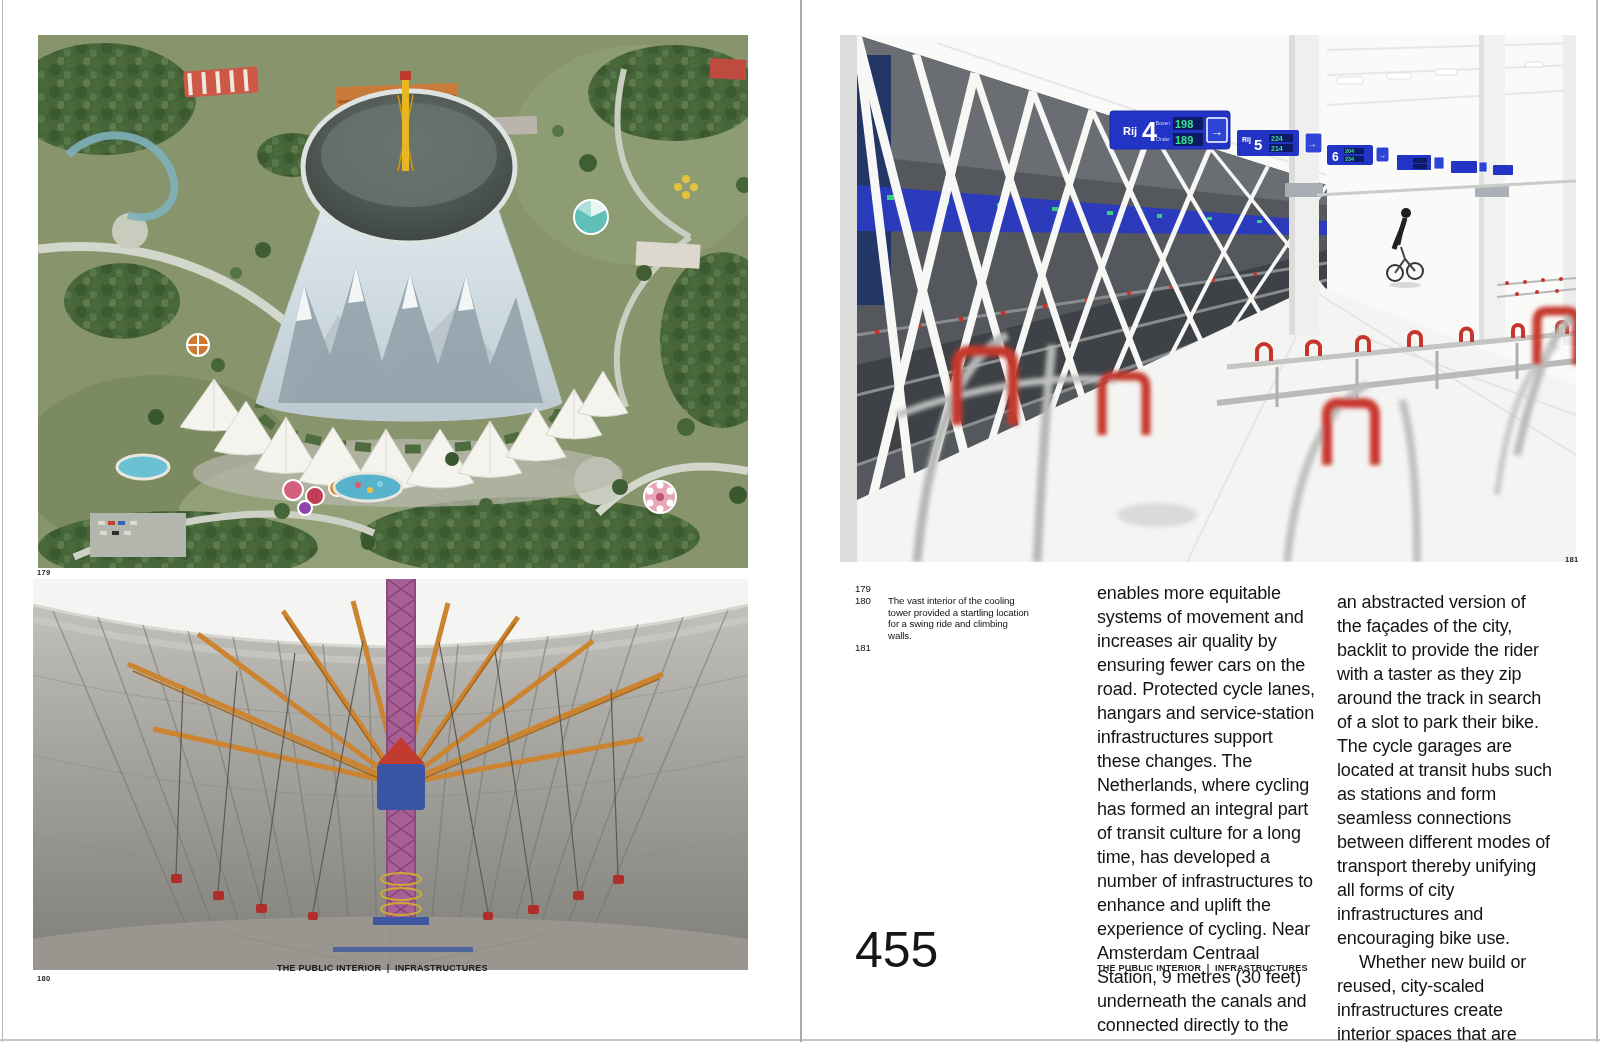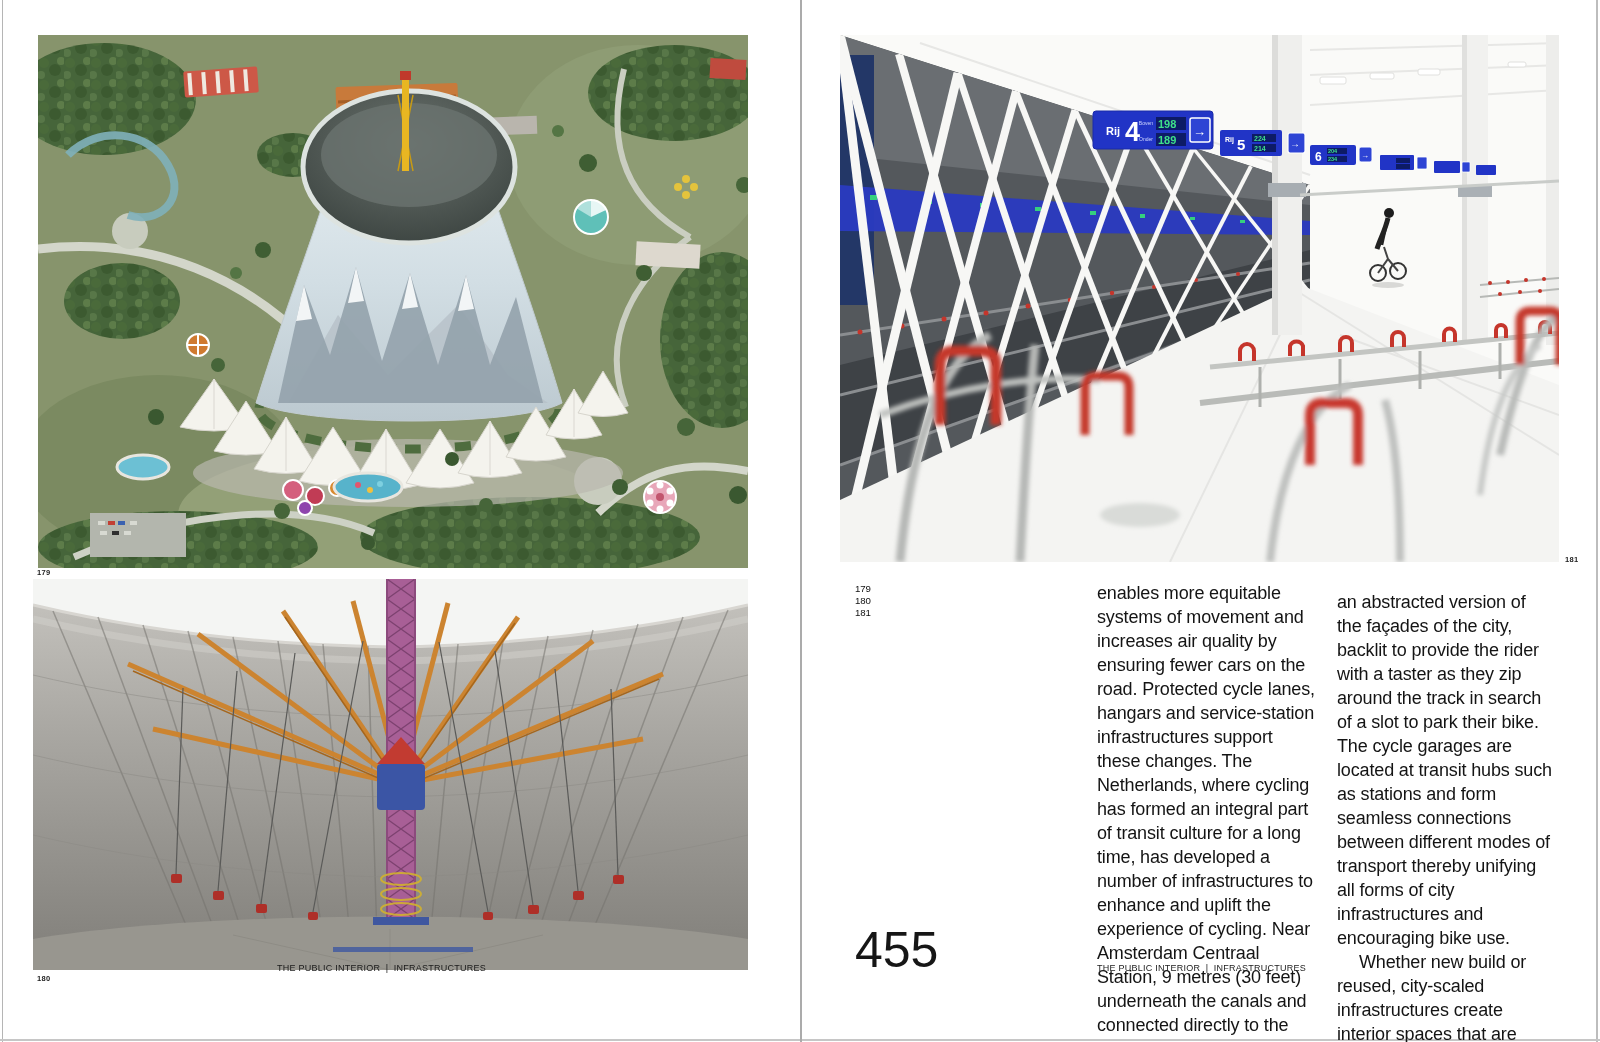--- a/index.html
+++ b/index.html
@@ -7,36 +7,36 @@
           font-family:"Liberation Sans","DejaVu Sans",sans-serif;color:#111;}
   .edge{position:absolute;background:#bdbdbd;}
   #edge-left{left:2px;top:0;width:1px;height:1042px;background:#b5b5b5;}
   #edge-right{left:1596px;top:0;width:2px;height:1042px;background:#bdbdbd;}
   #edge-bottom{left:0;top:1039px;width:1600px;height:2px;background:#c6c6c6;}
   #gutter{position:absolute;left:800px;top:0;width:2px;height:1042px;background:#ababab;}
   .photo{position:absolute;overflow:hidden;background:#dcdcda;}
   .photo svg{display:block;width:100%;height:100%;}
   #photo-179{left:38px;top:35px;width:710px;height:533px;}
   #photo-180{left:33px;top:579px;width:715px;height:391px;}
-  #photo-181{left:840px;top:35px;width:719px;height:527px;}
+  #photo-181{left:840px;top:35px;width:719px;height:527px;padding-left:17px;}
   .fig-label{position:absolute;font-size:7.5px;font-weight:bold;letter-spacing:.3px;color:#222;line-height:1;}
   #label-179{left:37px;top:569px;}
   #label-180{left:37px;top:975px;}
   #label-181{left:1565px;top:556px;}
   #captions{position:absolute;left:855px;top:583px;width:178px;}
   .cap-row{display:flex;}
   .cap-num{width:33px;flex:none;font-size:9.7px;line-height:11.8px;letter-spacing:-.1px;}
   .cap-text{width:145px;font-size:9.7px;line-height:11.8px;letter-spacing:-.1px;}
   .bodycol{position:absolute;top:581px;font-size:18px;line-height:24px;letter-spacing:-.15px;color:#141414;}
   #body-col1{left:1097px;width:219px;}
   #body-col2{left:1337px;width:216px;margin-top:9px;}
   .bodycol p{margin:0;}
   .indent{ text-indent:22px; }
   #page-number{position:absolute;left:855px;top:925px;font-size:50px;line-height:1;letter-spacing:0;color:#161616;}
-  .footer{position:absolute;top:963px;font-size:9px;font-weight:normal;letter-spacing:.25px;color:#1a1a1a;white-space:pre;}
+  .footer{position:absolute;top:963px;font-size:9px;font-weight:bold;letter-spacing:.25px;color:#1a1a1a;white-space:pre;}
   #footer-left{left:277px;}
   #footer-right{left:1097px;}
   svg text{font-family:"Liberation Sans","DejaVu Sans",sans-serif;}
 </style>
 </head>
 <body>
 
 <div id="spread">
   <div id="edge-left" class="edge"></div>
   <div id="edge-right" class="edge"></div>
@@ -504,20 +504,21 @@
     </svg>
   </div>
   <div class="fig-label" id="label-181">181</div>
 
   <div id="captions">
     <div class="cap-row">
       <div class="cap-num">179</div>
     </div>
     <div class="cap-row">
       <div class="cap-num">180</div>
+      <div class="cap-text">The vast interior of the cooling tower provided a startling location for a swing ride and climbing walls.</div>
     </div>
     <div class="cap-row">
       <div class="cap-num">181</div>
     </div>
   </div>
 
   <div class="bodycol" id="body-col1">
     <p>enables more equitable systems of movement and increases air quality by ensuring fewer cars on the road. Protected cycle lanes, hangars and service-station infrastructures support these changes. The Netherlands, where cycling has formed an integral part of transit culture for a long time, has developed a number of infrastructures to enhance and uplift the experience of cycling. Near Amsterdam Centraal Station, 9 metres (30 feet) underneath the canals and connected directly to the metro is a storage park that can secure 7,000 bikes. Next to the Hague's central train station, Silo in conjunction with Studio Marsman, completed a garage for 8,000 bikes. Cyclists ride directly into an underground garage via sloping escalators. Once inside, cyclists are met with a light and graphically vibrant interior. The space was conceived as a museum of the city, to be viewed from a moving bike. The walls of the garage were designed as</p>
   </div>
   <div class="bodycol" id="body-col2">

